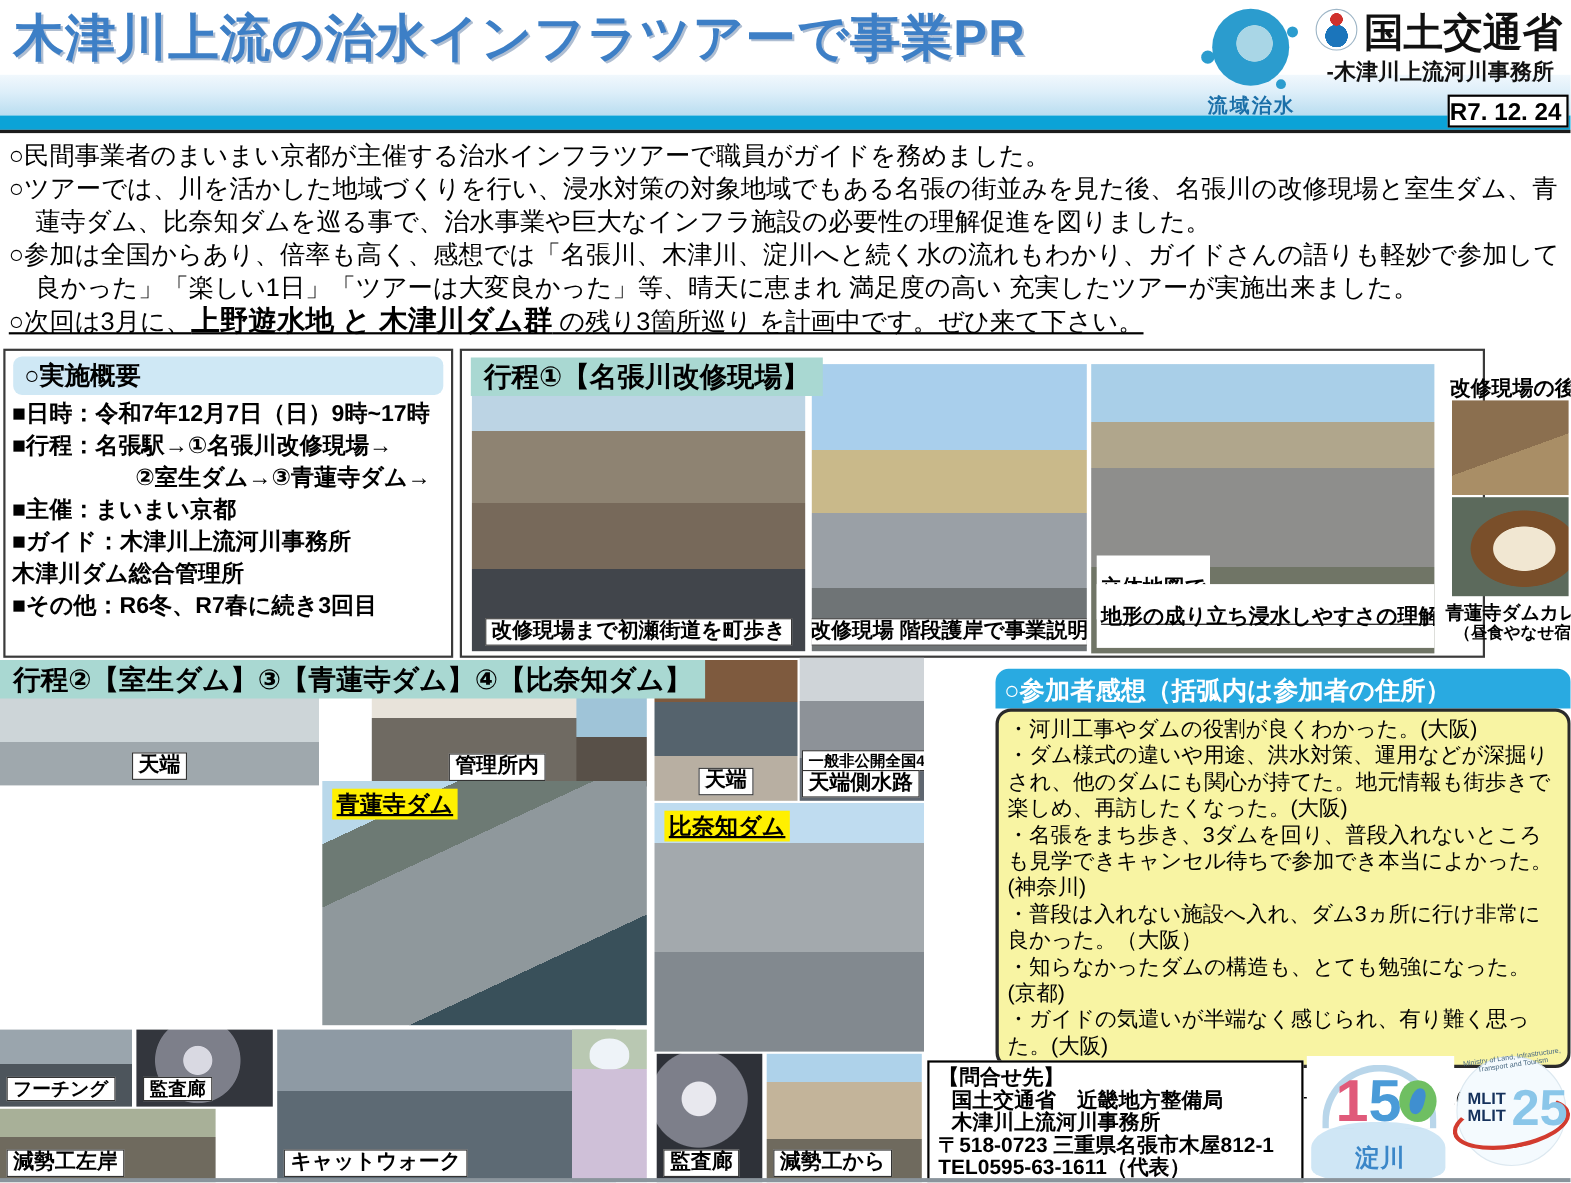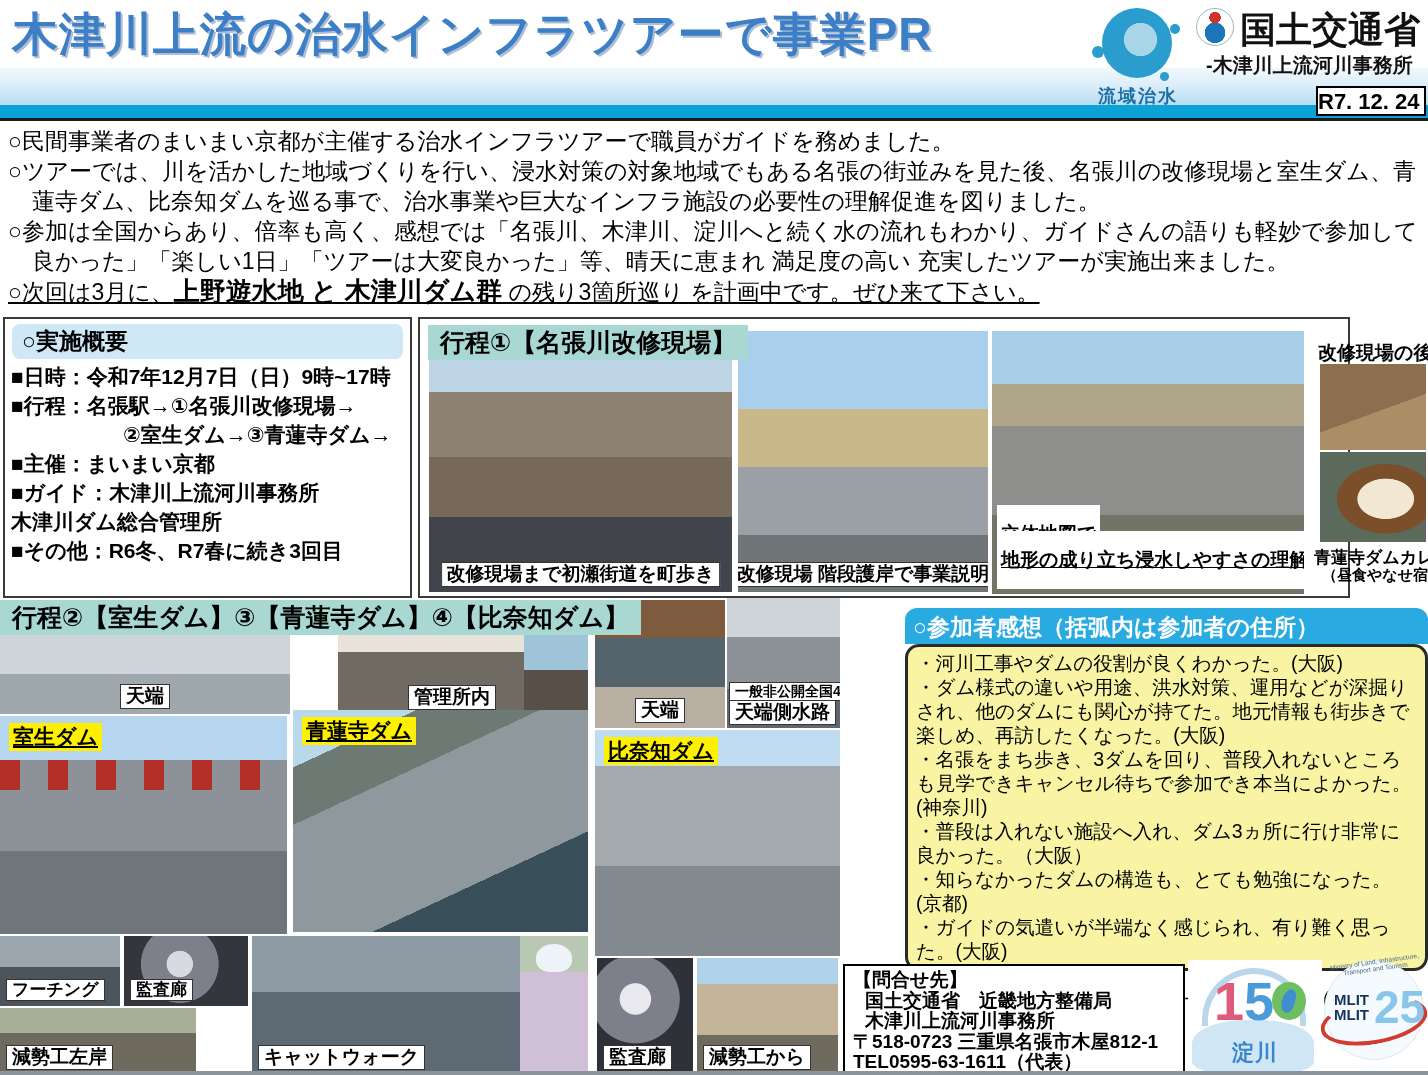--- a/index.html
+++ b/index.html
@@ -151,24 +151,20 @@
   <div class="teal-head" style="left:0;top:600px;">行程②【室生ダム】③【青蓮寺ダム】④【比奈知ダム】</div>
 
   <div class="ph" style="left:0;top:631px;width:290px;height:83px;background:linear-gradient(180deg,#cdd5d8 0 52%,#9fa8ad 52% 100%);">
     <span class="pcap center">天端</span>
   </div>
   <div class="ph" style="left:294px;top:628px;width:228px;height:87px;background:linear-gradient(180deg,#e8e3da 0 28%,#6f6a62 28% 100%);margin-left:44px;">
     <span class="pcap center">管理所内</span>
   </div>
   <div class="ph" style="left:524px;top:628px;width:64px;height:87px;background:linear-gradient(180deg,#9fc4d8 0 48%,#585048 48% 100%);"></div>
 
-  <div class="ph" style="left:0;top:716px;width:287px;height:218px;background:linear-gradient(180deg,#b5d6ee 0 20%,#8c9298 20% 62%,#6e757b 62% 100%);">
-    <div style="position:absolute;left:0;top:44px;width:287px;height:30px;background:repeating-linear-gradient(90deg,#b33028 0 20px,rgba(0,0,0,0) 20px 48px);"></div>
-    <span class="plabel">室生ダム</span>
-  </div>
   <div class="ph" style="left:293px;top:710px;width:295px;height:222px;background:linear-gradient(155deg,#b9d8ea 0 16%,#6d7a74 16% 32%,#8f989c 32% 72%,#39505a 72% 100%);">
     <span class="plabel">青蓮寺ダム</span>
   </div>
 
   <div class="ph" style="left:0;top:936px;width:120px;height:70px;background:linear-gradient(180deg,#9aa5ad 0 45%,#4d555c 45% 100%);">
     <span class="pcap bl" style="font-size:17px;">フーチング</span>
   </div>
   <div class="ph" style="left:124px;top:936px;width:124px;height:70px;background:radial-gradient(circle at 45% 40%, #d9d9e2 0 16%, #7d7f8a 17% 48%, #33363d 49%);">
     <span class="pcap bl" style="font-size:17px;">監査廊</span>
   </div>

